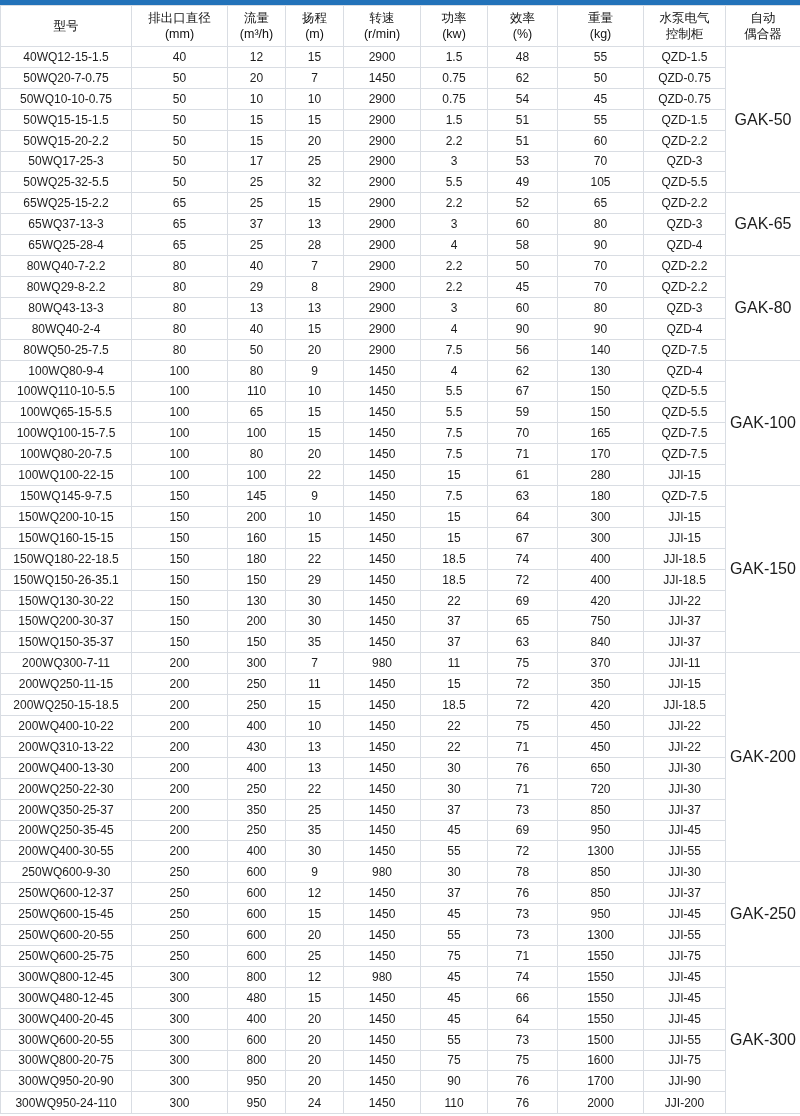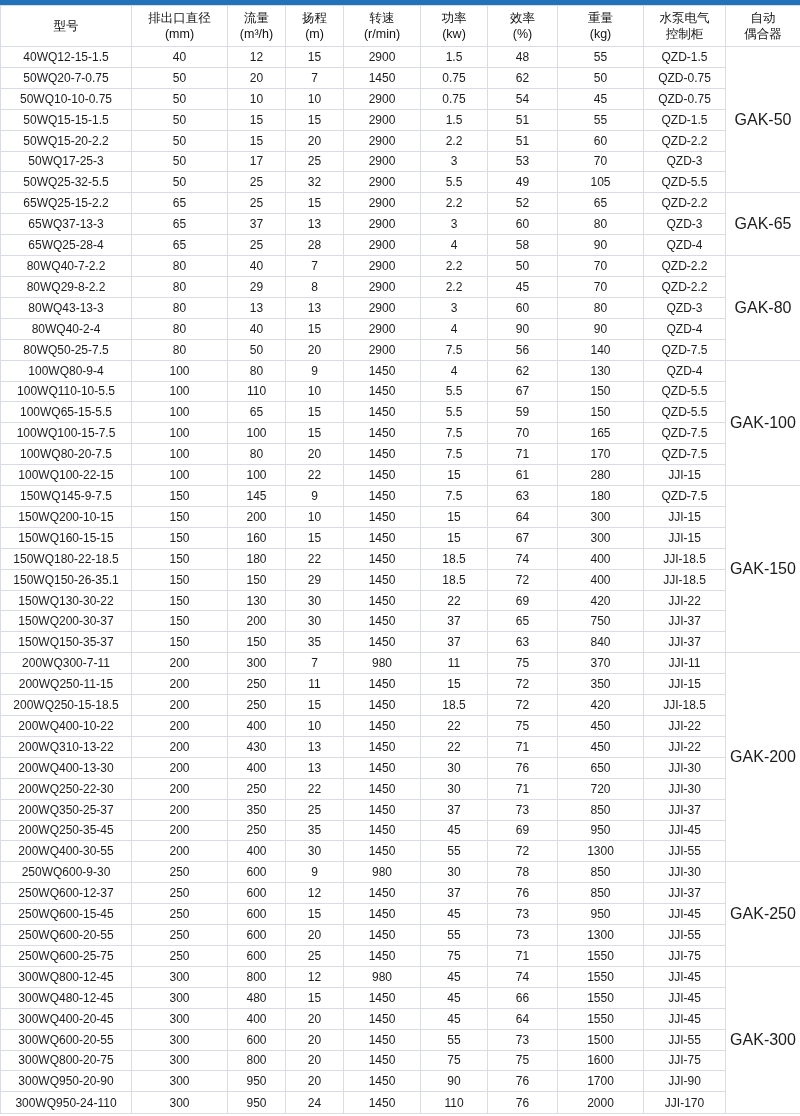--- a/index.html
+++ b/index.html
@@ -647,16 +647,16 @@
       </tr>
       <tr>
         <td>300WQ950-24-110</td>
         <td>300</td>
         <td>950</td>
         <td>24</td>
         <td>1450</td>
         <td>110</td>
         <td>76</td>
         <td>2000</td>
-        <td>JJI-170</td>
+        <td>JJI-200</td>
       </tr>
     </tbody>
 </table>
 
 </body></html>

